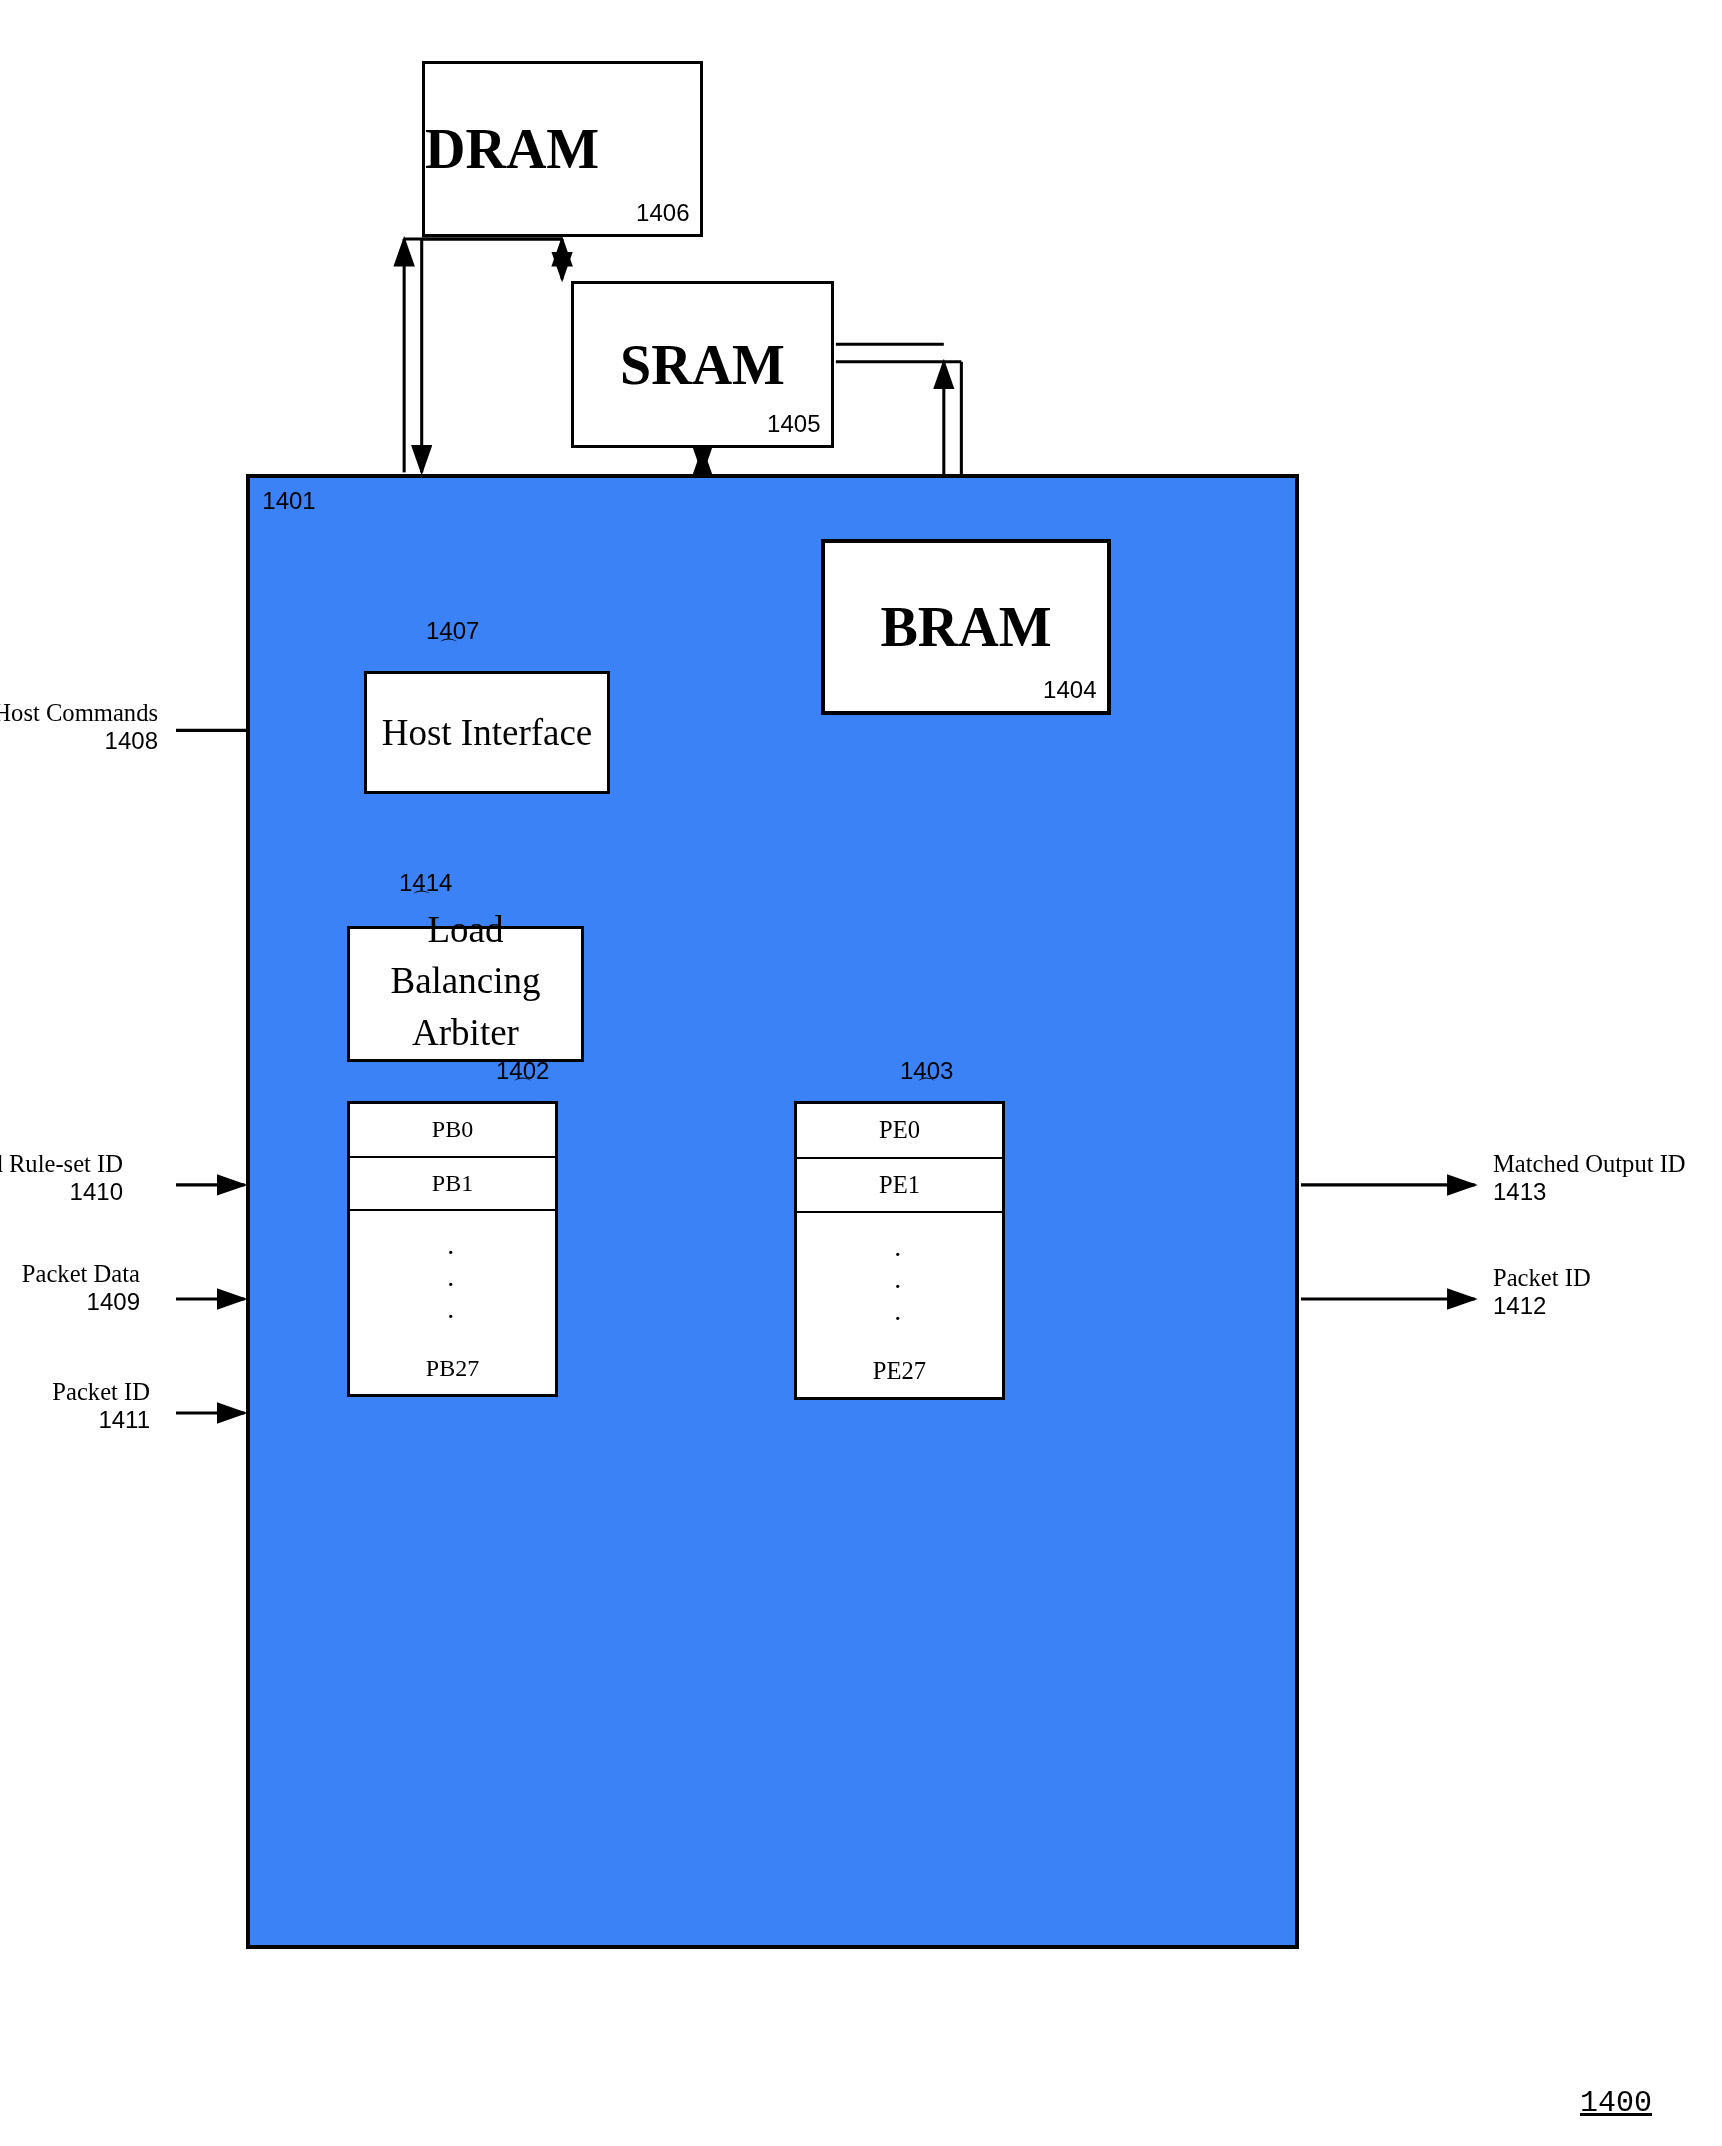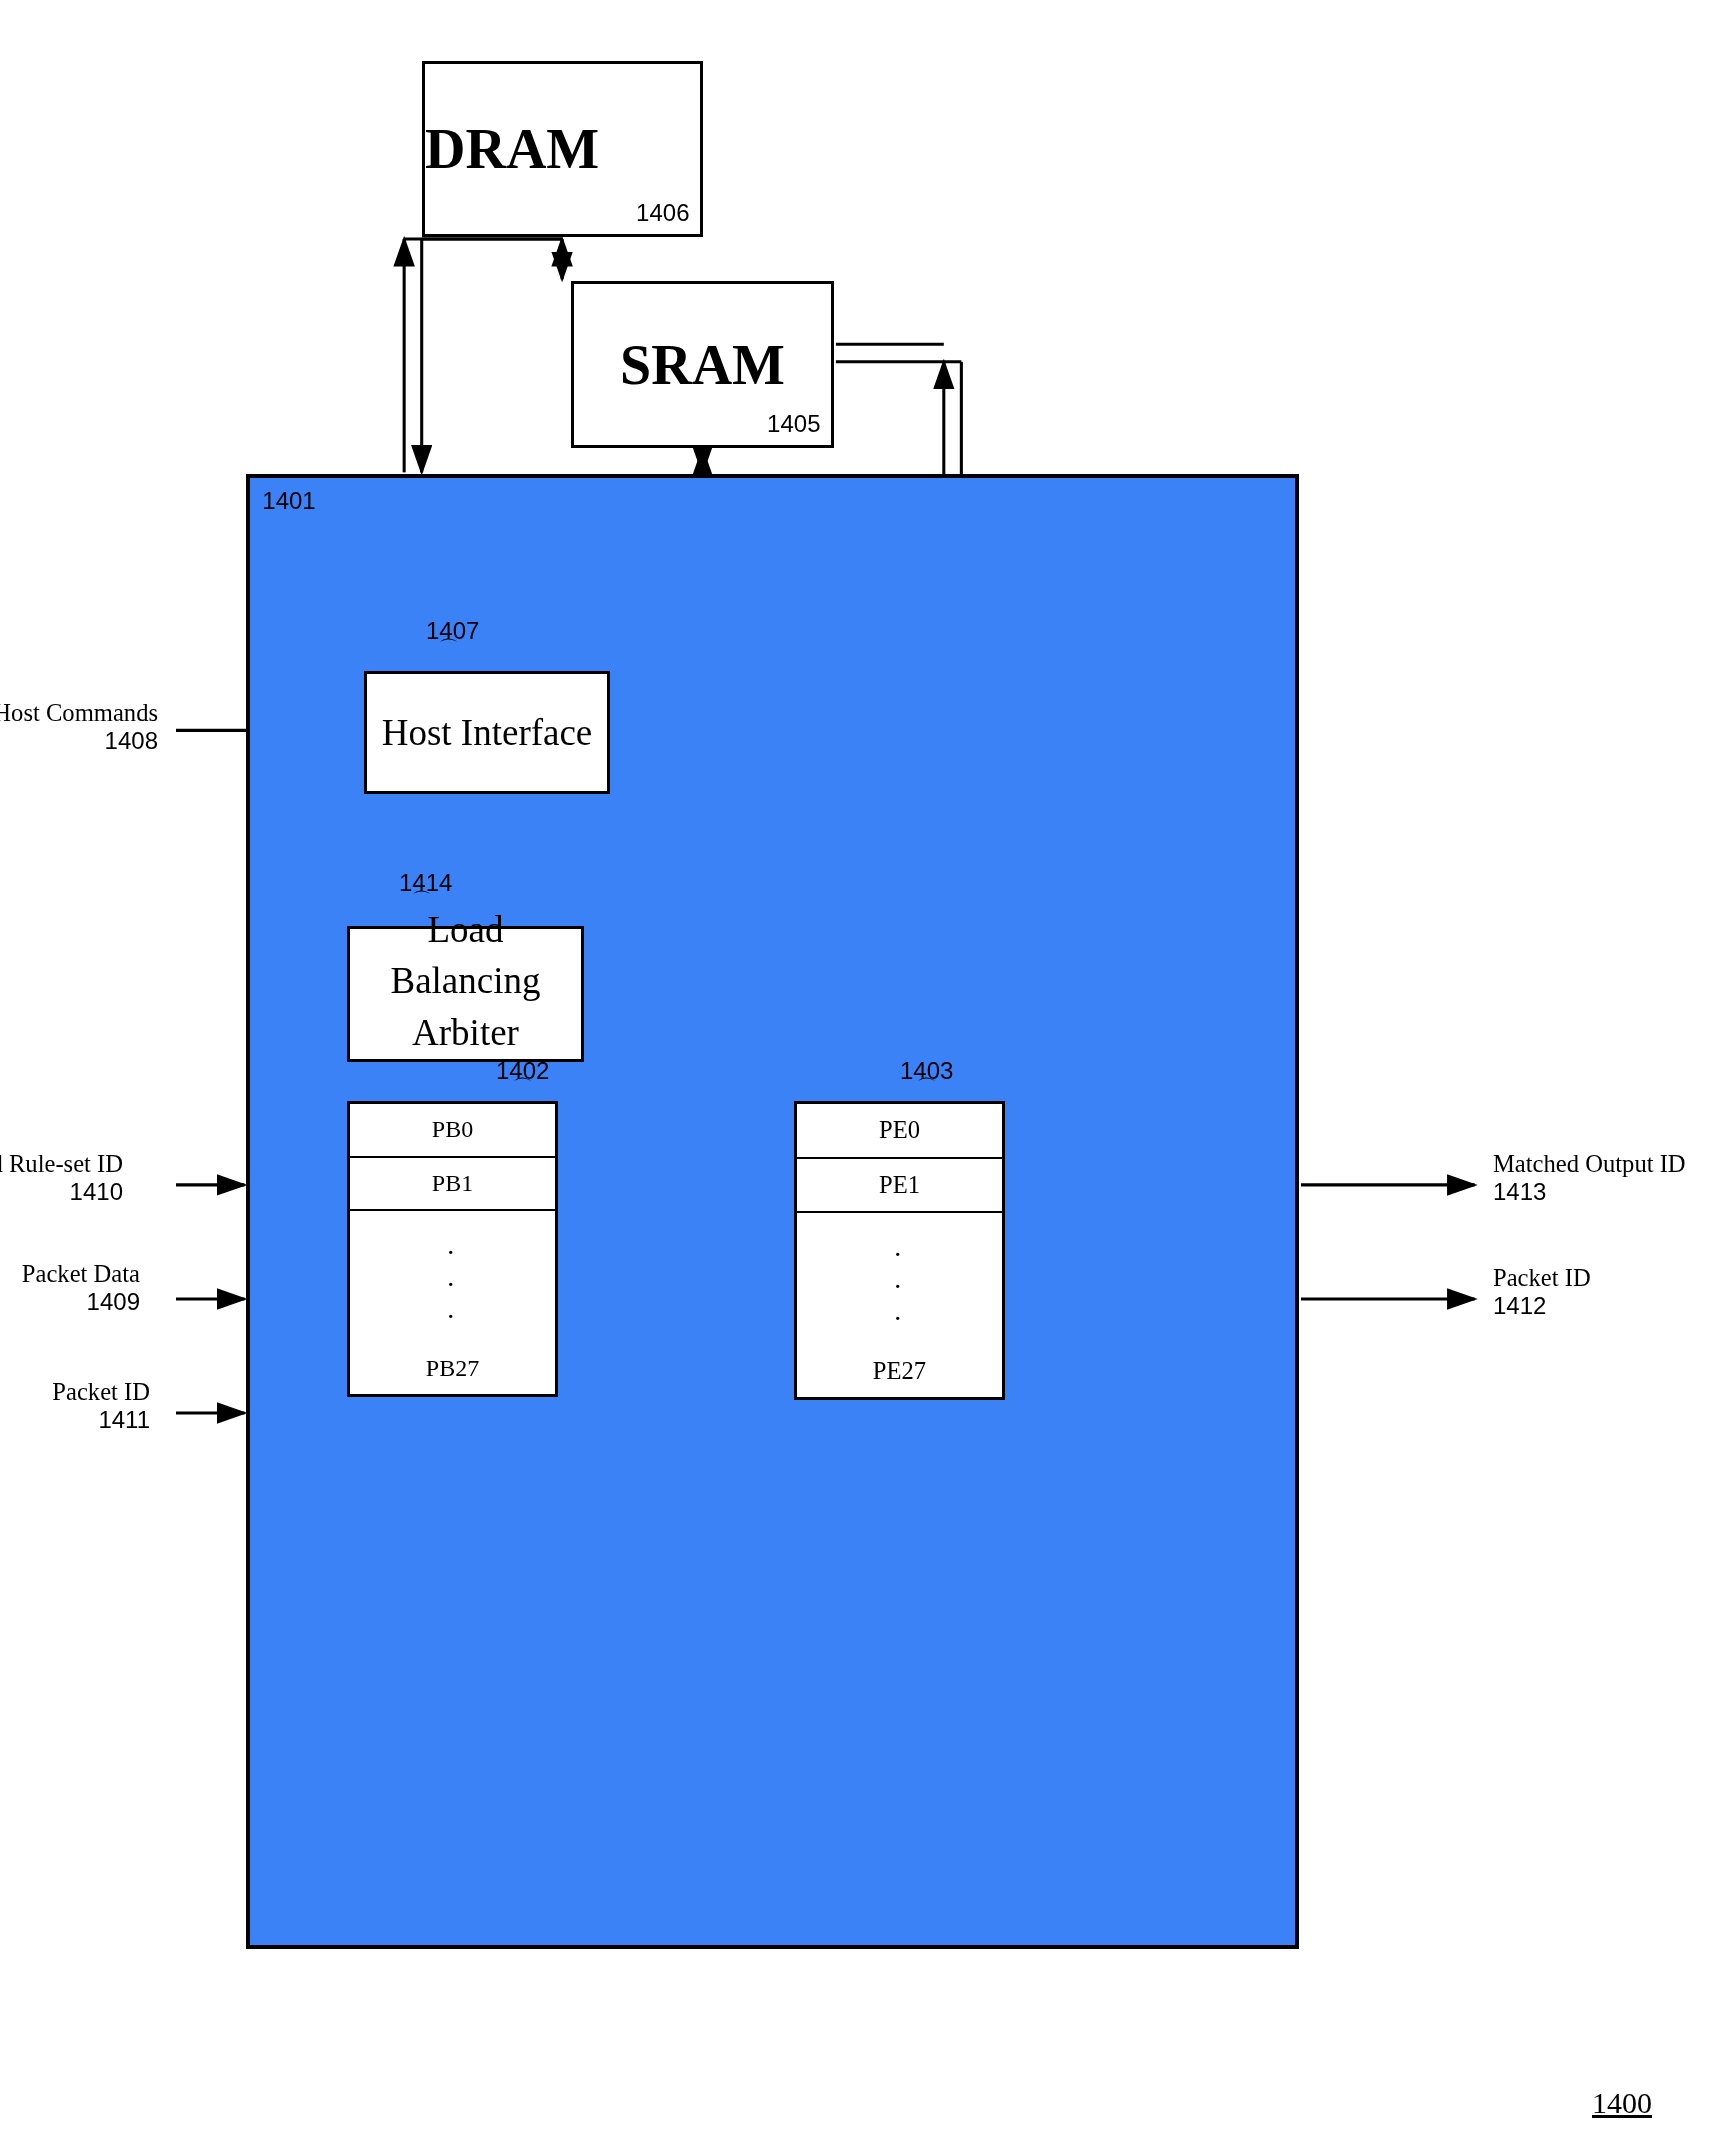--- a/index.html
+++ b/index.html
@@ -195,21 +195,21 @@
       position: absolute;
       font-family: 'Times New Roman', serif;
       font-size: 24.6px;
     }
 
     .figure-num {
       position: absolute;
       bottom: 26px;
       right: 70px;
       font-size: 30px;
-      font-family: Liberation Serif, serif;
+      font-family: Liberation Mono, monospace;
       text-decoration: underline;
     }
   </style>
 </head>
 <body>
 
 <div class="diagram-container">
   <svg class="arrows-svg" viewBox="0 0 1600 2300" xmlns="http://www.w3.org/2000/svg">
     <defs>
       <marker id="arrowhead" markerWidth="10" markerHeight="7" refX="9" refY="3.5" orient="auto">
@@ -273,20 +273,24 @@
   </div>
 
   <div class="sram-box">
     <span class="label-large">SRAM</span>
     <span class="ref-num" style="position:absolute;bottom:7px;right:10.5px;">1405</span>
   </div>
 
   <div class="main-box">
     <span class="ref-num" style="position:absolute;top:8.8px;left:12.3px;">1401</span>
 
+    <div class="bram-box">
+      <span class="label-large">BRAM</span>
+      <span class="ref-num" style="position:absolute;bottom:7px;right:10.5px;">1404</span>
+    </div>
 
     <span class="ref-num" style="position:absolute;top:139px;left:176px;">1407</span>
 
     <span style="position:absolute;top:156px;left:189px;font-size:19.3px;">⌒</span>
 
     <div class="host-interface-box">
       <span class="label-medium">Host Interface</span>
     </div>
 
     <span class="ref-num" style="position:absolute;top:391px;left:149px;">1414</span>

